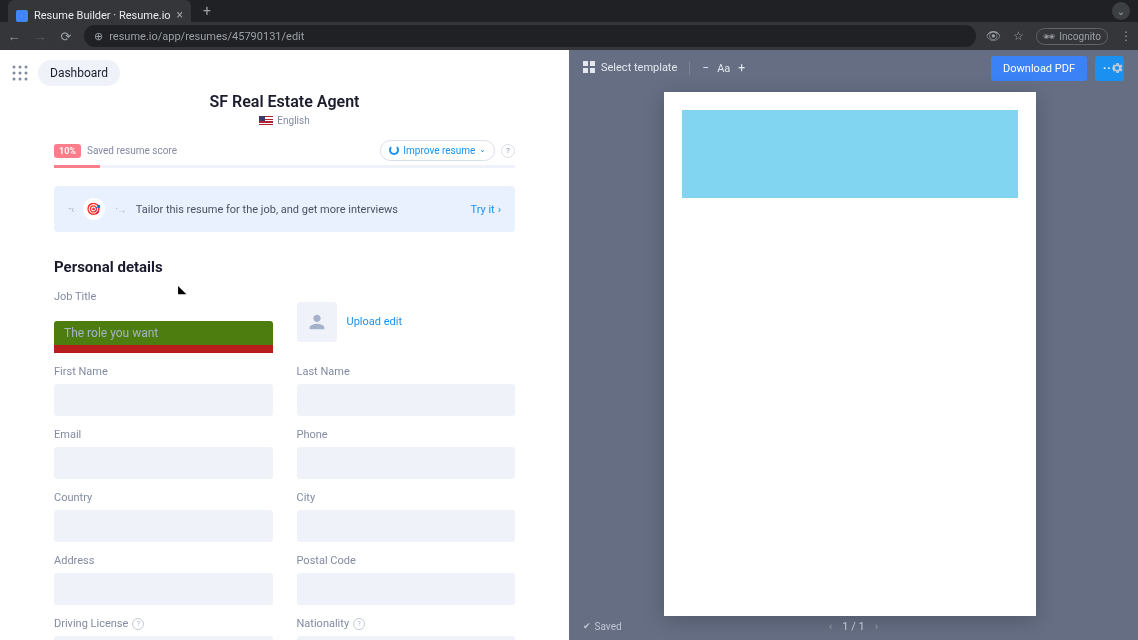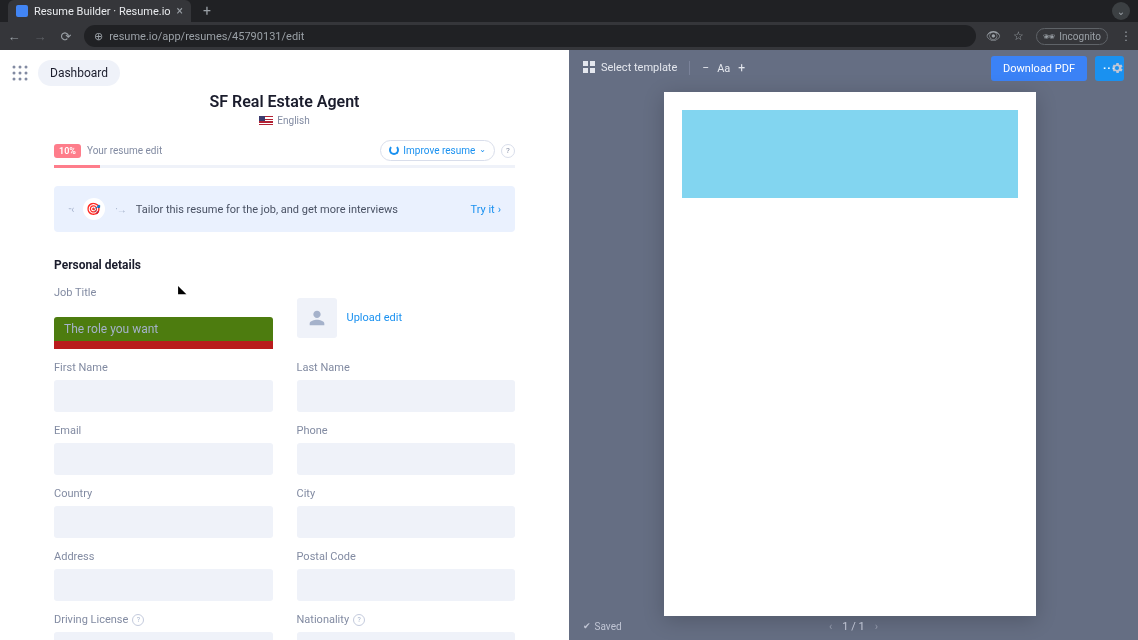--- a/index.html
+++ b/index.html
@@ -1,21 +1,21 @@
 <!DOCTYPE html>
 <html><head>
   <meta charset="utf-8">
   <style>
     * { box-sizing: border-box; margin: 0; padding: 0; font-family: -apple-system, BlinkMacSystemFont, "Segoe UI", Roboto, sans-serif; }
     body { width: 1138px; height: 640px; overflow: hidden; background: #202124; }
 
     
     .browser-chrome { background: #202124; }
     .tabs-row { height: 22px; display: flex; align-items: center; padding: 0 8px; gap: 8px; }
-    .tab { height: 22px; background: #35363a; border-radius: 6px 6px 0 0; display: flex; align-items: center; padding: 0 8px; gap: 6px; min-width: 120px; }
+    .tab { height: 22px; background: #35363a; border-radius: 6px 6px 0 0; display: flex; align-items: flex-end; padding: 0 8px; gap: 6px; min-width: 120px; }
     .tab-favicon { width: 12px; height: 12px; background:#4285f4; border-radius:2px; }
     .tab-title { color: #e8eaed; font-size: 11px; flex:1; white-space:nowrap; overflow:hidden; text-overflow:ellipsis;}
     .tab-close { color:#9aa0a6; font-size:12px; cursor:pointer;}
     .newtab { color:#9aa0a6; font-size:14px; cursor:pointer; padding:0 4px;}
     .minimize-dot { margin-left:auto; width:18px; height:18px; border-radius:50%; background:#3c4043; display:flex; align-items:center; justify-content:center; color:#9aa0a6; font-size:10px;}
 
     .addr-row { height:28px; background:#35363a; display:flex; align-items:center; padding:0 6px; gap:10px;}
     .nav-icn { color:#9aa0a6; font-size:13px; width:16px; text-align:center; cursor:pointer;}
     .addr-bar { flex:1; height:22px; background:#202124; border-radius:12px; display:flex; align-items:center; padding:0 10px; gap:6px; color:#9aa0a6; font-size:11px;}
     .addr-right-icons { display:flex; gap:12px; align-items:center; color:#9aa0a6; font-size:12px;}
@@ -46,21 +46,21 @@
 
     .progress-track { height:3px; background:#eff2f9; margin:4px 54px 0;}
     .progress-fill { height:3px; background:#fe7d8b; width:10%;}
 
     .tailor-banner { margin:18px 54px 0; background:#eaf1fe; border-radius:4px; padding:12px 14px; display:flex; align-items:center; gap:10px;}
     .tailor-icon { width:22px; height:22px; border-radius:50%; background:#fff; display:flex; align-items:center; justify-content:center; font-size:12px;}
     .tailor-dec { color:#a5b2cb; font-size:10px; letter-spacing:-1px;}
     .tailor-text { flex:1; font-size:11px; color:#495163;}
     .tryit { color:#1a91f0; font-size:11px; cursor:pointer; display:flex; align-items:center; gap:3px;}
 
-    .section-title { margin:26px 54px 0; font-size:12px; font-weight:700; color:#1a1c2c;}
+    .section-title { margin:26px 54px 0; font-size:15px; font-weight:700; color:#1a1c2c;}
 
     .form-grid { margin:14px 54px 0; display:grid; grid-template-columns: 1fr 1fr; gap:12px 24px;}
     .field-label { font-size:11px; color:#828ba2; display:flex; align-items:center; gap:4px;}
     .field-input { margin-top:6px; width:100%; height:32px; background:#eff2f9; border:none; border-radius:3px; padding:0 10px; font-size:12px; color:#1a1c2c;}
     .field-input.active { border-bottom:8px solid #b91c1c; border-radius:3px 3px 0 0; background:#4d7c0f;margin-top:18px;}
     .field-input::placeholder { color:#a5b2cb;}
 
     .jobtitle-row { grid-column:1/2;}
     .upload-block { grid-column:2/3; display:flex; align-items:center; gap:10px;}
     .avatar-box { width:40px; height:40px; background:#eff2f9; border-radius:3px; display:flex; align-items:center; justify-content:center;}
@@ -148,21 +148,21 @@
       <button class="dash-btn">Dashboard</button>
     </div>
     <div class="lp-title">SF Real Estate Agent</div>
     <div class="lp-lang">
       <span class="flag"></span>
       <span>English</span>
     </div>
 
     <div class="score-row">
       <span class="score-badge">10%</span>
-      <span class="score-text">Your resume edit</span>
+      <span class="score-text">Saved resume score</span>
       <span class="improve-pill">
         <span class="spin"></span>
         <span>Improve resume</span>
         <span style="font-size:8px;">⌄</span>
       </span>
       <span class="qmark">?</span>
     </div>
     <div class="progress-track">
         <div class="progress-fill"></div>
       </div>

